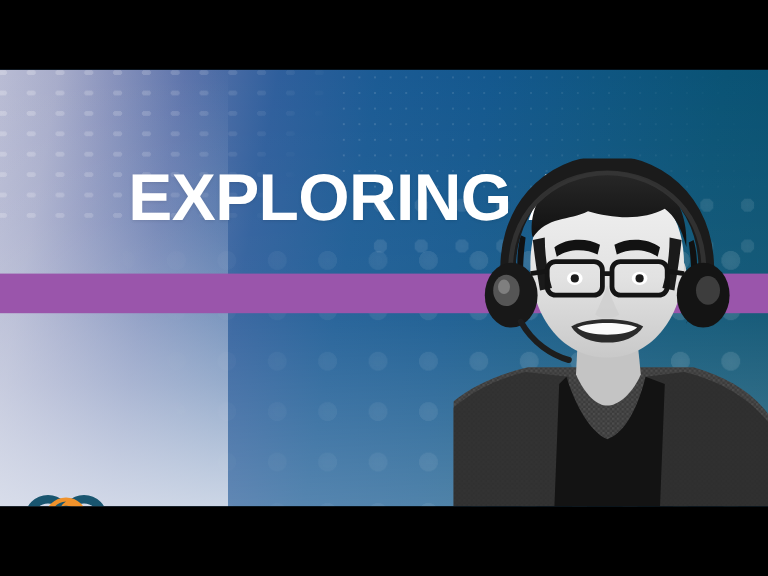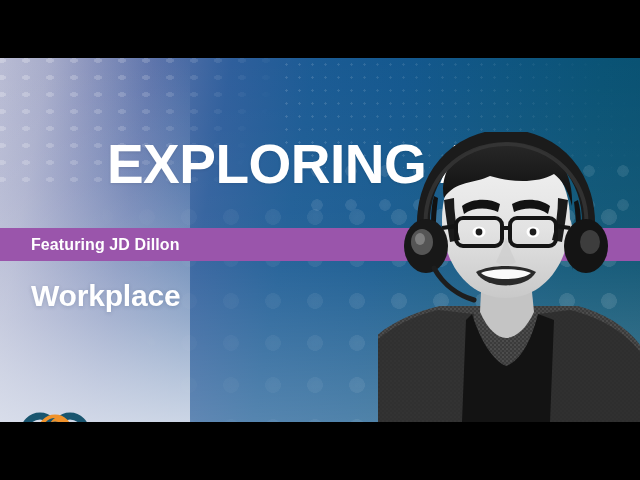--- a/index.html
+++ b/index.html
@@ -292,26 +292,24 @@
           <ellipse cx="208" cy="114" rx="22" ry="27" fill="#141414"></ellipse>
           <ellipse cx="44" cy="110" rx="11" ry="13" fill="#555"></ellipse>
           <ellipse cx="42" cy="107" rx="5" ry="6" fill="#8d8d8d" opacity="0.75"></ellipse>
           <ellipse cx="212" cy="110" rx="10" ry="12" fill="#3d3d3d"></ellipse>
           <path d="M 56 136 C 66 154 82 164 96 168" fill="none" stroke="#1d1d1d" stroke-width="5" stroke-linecap="round"></path>
         </g>
       </svg>
     </div>
 
     <div class="ribbon"></div>
-    <div class="ribbon-label">Featuring JD Dillon</div>
 
     <div class="headline">EXPLORING AI</div>
 
     <div class="subtitle">
-      <span class="line">Workplace</span>
     </div>
 
     <div class="brand-logo">
       <svg viewBox="0 0 74 46" xmlns="http://www.w3.org/2000/svg">
         <circle cx="22" cy="23" r="16" fill="none" stroke="#19556f" stroke-width="7"></circle>
         <circle cx="52" cy="23" r="16" fill="none" stroke="#19556f" stroke-width="7"></circle>
         <circle cx="37" cy="23" r="14" fill="none" stroke="#f0922b" stroke-width="7"></circle>
         <path d="M 37 9 A 14 14 0 0 0 27.5 13.2 A 16 16 0 0 1 31 17 A 14 14 0 0 1 37 9 Z" fill="#19556f"></path>
         <path d="M 24 30 A 16 16 0 0 0 30 36.5 A 14 14 0 0 1 24.6 30.3 Z" fill="#19556f" opacity="0.0"></path>
         <path d="M 52 39 A 16 16 0 0 1 43.5 36.4 A 14 14 0 0 0 48 31.5 A 16 16 0 0 0 52 39 Z" fill="#19556f" opacity="0.0"></path>

